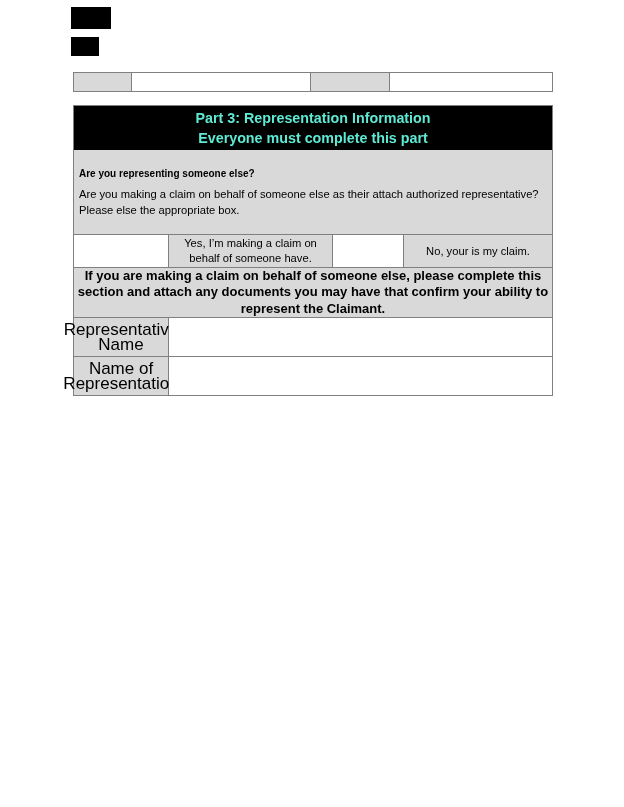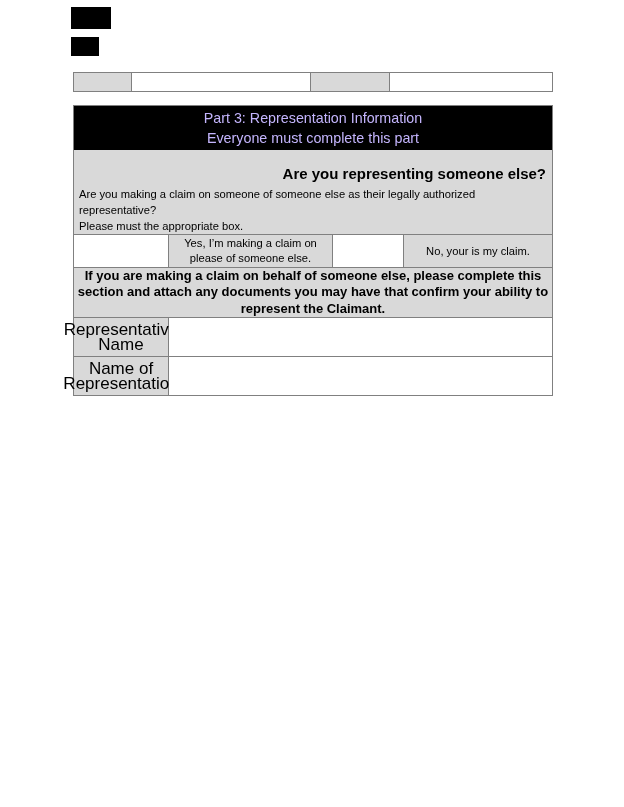--- a/index.html
+++ b/index.html
@@ -46,43 +46,43 @@
     width: 480px; height: 291px;
     border: 1px solid #808080;
     box-sizing: border-box;
     background: #ffffff;
   }
   .row { box-sizing: border-box; display: flex; width: 100%; }
 
   .part-header {
     height: 44px;
     background: #000000;
-    color: #c4b5fd;
-    font-weight: normal;
+    color: #5eead4;
+    font-weight: bold;
     font-size: 14.3px;
     line-height: 20px;
     text-align: center;
     white-space: pre-line;
     display: flex;
     align-items: center;
     justify-content: center;
     box-sizing: border-box;
   }
 
   .intro {
     height: 85px;
     background: #d9d9d9;
     box-sizing: border-box;
     border-bottom: 1px solid #808080;
     padding: 16px 6px 0 5px;
   }
   .intro-heading {
     font-weight: bold;
-    font-size: 15px;
-    text-align: right;
+    font-size: 10px;
+    text-align: left;
     margin: 0 0 4px 0;
     line-height: 16px;
   }
   .intro p {
     margin: 0;
     font-size: 11.2px;
     line-height: 16.2px;
   }
 
   .choice-row { height: 33px; border-bottom: 1px solid #808080; }
@@ -157,28 +157,28 @@
     <div class="cell"></div>
   </div>
 
   <div class="form">
 
     <div class="part-header">Part 3: Representation Information
 Everyone must complete this part</div>
 
     <div class="intro">
       <div class="intro-heading">Are you representing someone else?</div>
-      <p>Are you making a claim on someone of someone else as their legally authorized representative?</p>
-      <p>Please must the appropriate box.</p>
+      <p>Are you making a claim on behalf of someone else as their attach authorized representative?</p>
+      <p>Please else the appropriate box.</p>
     </div>
 
     <div class="row choice-row">
       <div class="cell cb1"></div>
       <div class="cell yes-label shaded">Yes, I’m making a claim on
-please of someone else.</div>
+behalf of someone have.</div>
       <div class="cell cb2"></div>
       <div class="cell shaded">No, your is my claim.</div>
     </div>
 
     <div class="row instruction shaded">If you are making a claim on behalf of someone else, please complete this
 section and attach any documents you may have that confirm your ability to
 represent the Claimant.</div>
 
     <div class="row field-row r1">
       <div class="label shaded">Representative Name</div>

